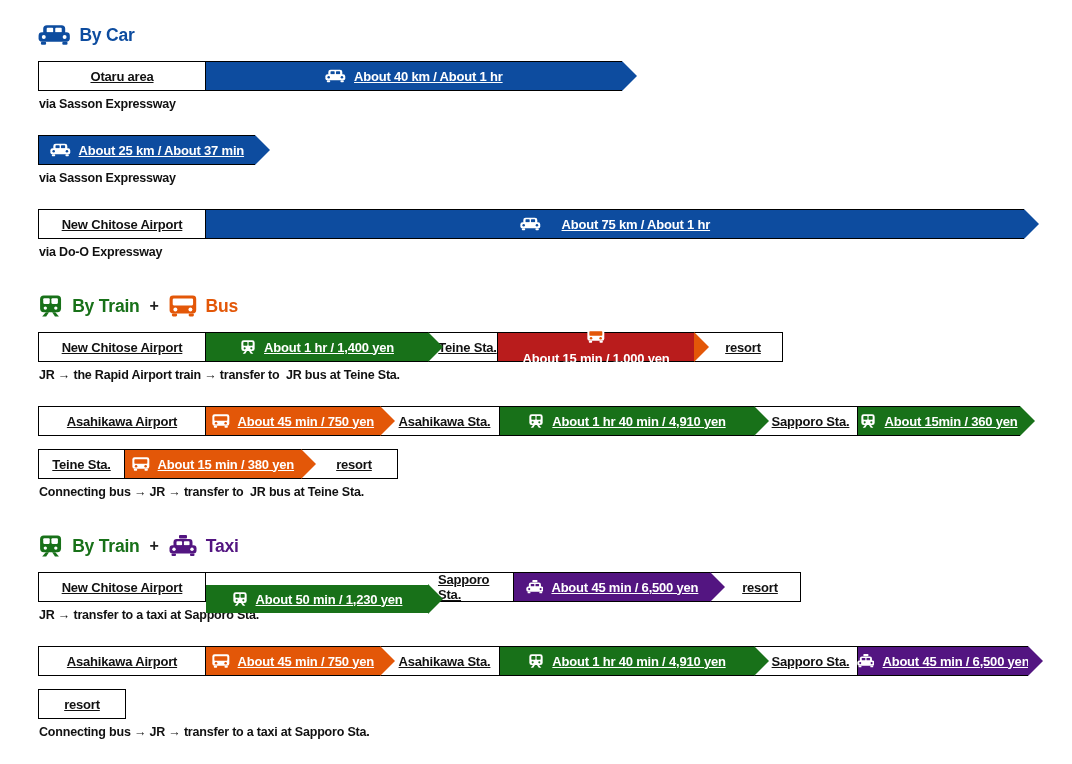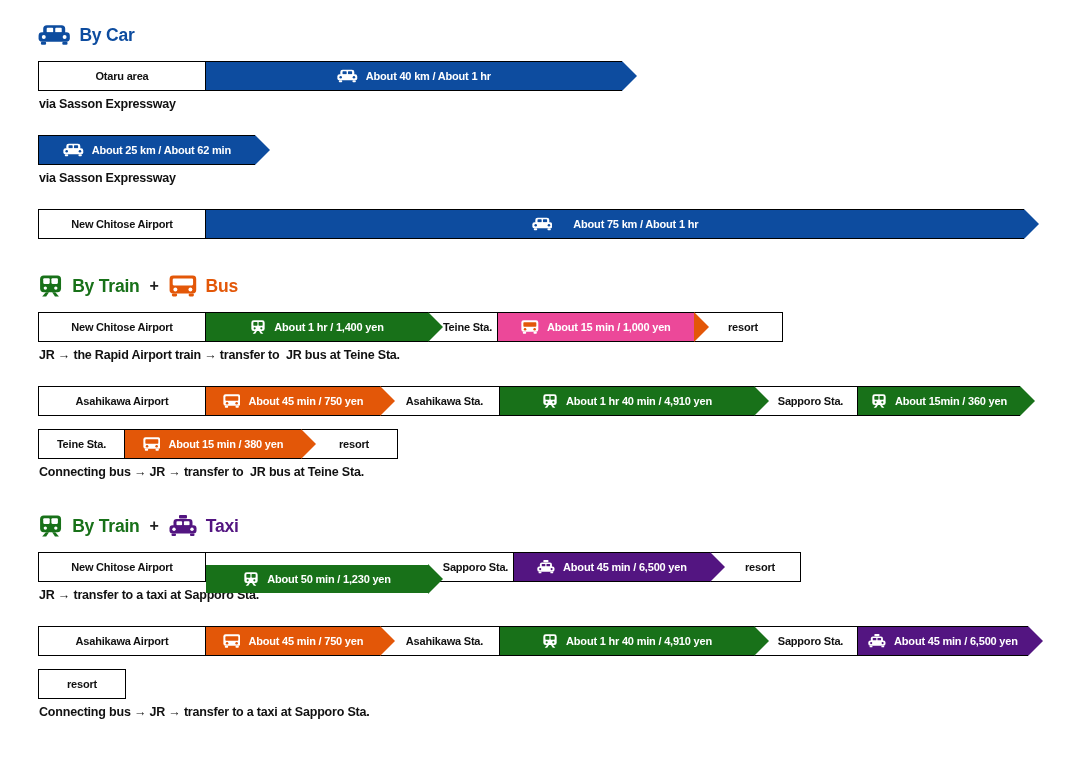--- a/index.html
+++ b/index.html
@@ -20,21 +20,21 @@
   .row-block{margin-bottom:24px;}
   .row-block.no-cap{margin-bottom:13px;}
   .bar{
     display:inline-flex;height:30px;box-sizing:border-box;
     border:1px solid #000;background:#fff;vertical-align:top;
   }
   .bar.ends-arrow{border-right:none;}
   .cell{
     box-sizing:border-box;height:100%;
     display:flex;align-items:center;justify-content:center;
-    font-weight:bold;font-size:11px;flex:0 0 auto;
+    font-weight:bold;font-size:13px;flex:0 0 auto;text-decoration:underline;
   }
   .station{background:#fff;color:#111;}
   .station:not(:last-child){border-right:1px solid #000;}
   .station.after-arrow{padding-left:10px;}
   .arrow{color:#fff;position:relative;gap:8px;}
   .arrow .icon{display:inline-flex;align-items:center;}
   .arrow .icon svg{height:14px;width:auto;display:block;}
   .a-label{white-space:nowrap;}
   .tip{
     position:absolute;right:-15px;top:-1px;width:0;height:0;z-index:2;
@@ -92,21 +92,21 @@
                   <rect x="4.5" y="1" width="19" height="9" rx="3.2" fill="currentColor"></rect>
                   <rect x="7.5" y="3.2" width="5.6" height="4.2" rx="0.8" fill="var(--bg)"></rect>
                   <rect x="14.9" y="3.2" width="5.6" height="4.2" rx="0.8" fill="var(--bg)"></rect>
                   <rect x="0.5" y="7.2" width="27" height="8.2" rx="3" fill="currentColor"></rect>
                   <circle cx="5" cy="11.3" r="1.7" fill="var(--bg)"></circle>
                   <circle cx="23" cy="11.3" r="1.7" fill="var(--bg)"></circle>
                   <rect x="2.5" y="15.4" width="4.5" height="2.6" rx="1" fill="currentColor"></rect>
                   <rect x="21" y="15.4" width="4.5" height="2.6" rx="1" fill="currentColor"></rect>
                 </svg>
               </span>
-              <span class="a-label">About 25 km / About 62 min</span>
+              <span class="a-label">About 25 km / About 37 min</span>
               <span class="tip" style="border-left-color: rgb(13, 76, 159);"></span>
             </div>
           </div><div class="caption">via Sasson Expressway</div></div>
         <div class="row-block"><div class="bar ends-arrow">
             <div class="cell station" style="width: 167px;">
               <span>New Chitose Airport</span>
             </div>
             <div class="cell arrow" style="background: rgb(13, 76, 159); width: 818px; gap: 21px;">
               <span class="icon" style="color: rgb(255, 255, 255); --bg: #0d4c9f;">
                 <svg viewBox="0 0 28 19">
@@ -116,21 +116,21 @@
                   <rect x="0.5" y="7.2" width="27" height="8.2" rx="3" fill="currentColor"></rect>
                   <circle cx="5" cy="11.3" r="1.7" fill="var(--bg)"></circle>
                   <circle cx="23" cy="11.3" r="1.7" fill="var(--bg)"></circle>
                   <rect x="2.5" y="15.4" width="4.5" height="2.6" rx="1" fill="currentColor"></rect>
                   <rect x="21" y="15.4" width="4.5" height="2.6" rx="1" fill="currentColor"></rect>
                 </svg>
               </span>
               <span class="a-label">About 75 km / About 1 hr</span>
               <span class="tip" style="border-left-color: rgb(13, 76, 159);"></span>
             </div>
-          </div></div>
+          </div><div class="caption">via Do-O Expressway</div></div>
       </div>
   </section>
   <section class="section">
     <div class="heading">
         <span class="icon" style="color: rgb(24, 113, 25); --bg: #ffffff;">
           <svg viewBox="0 0 24 21">
             <rect x="2" y="0.5" width="20" height="16" rx="3.5" fill="currentColor"></rect>
             <rect x="5" y="3" width="6.2" height="5.5" rx="1" fill="var(--bg)"></rect>
             <rect x="12.8" y="3" width="6.2" height="5.5" rx="1" fill="var(--bg)"></rect>
             <circle cx="7" cy="12.5" r="1.6" fill="var(--bg)"></circle>
@@ -169,21 +169,21 @@
                   <path d="M7.5 16.5 L4 20.5 H7.8 L10.5 16.5 Z" fill="currentColor"></path>
                   <path d="M16.5 16.5 L20 20.5 H16.2 L13.5 16.5 Z" fill="currentColor"></path>
                 </svg>
               </span>
               <span class="a-label">About 1 hr / 1,400 yen</span>
               <span class="tip" style="border-left-color: rgb(24, 113, 25);"></span>
             </div>
             <div class="cell station after-arrow" style="width: 70px;">
               <span>Teine Sta.</span>
             </div>
-            <div class="cell arrow" style="background: #ec4899; width: 196px;">
+            <div class="cell arrow" style="background: #b91c1c; width: 196px; flex-direction: column;">
               <span class="icon" style="color: rgb(255, 255, 255); --bg: #e35708;">
                 <svg viewBox="0 0 24 19">
                   <rect x="0.5" y="0.5" width="23" height="15.5" rx="3" fill="currentColor"></rect>
                   <rect x="3.2" y="3" width="17.6" height="6" rx="1" fill="var(--bg)"></rect>
                   <circle cx="5.5" cy="12.5" r="1.7" fill="var(--bg)"></circle>
                   <circle cx="18.5" cy="12.5" r="1.7" fill="var(--bg)"></circle>
                   <rect x="2.5" y="16" width="4.5" height="2.5" rx="1" fill="currentColor"></rect>
                   <rect x="17" y="16" width="4.5" height="2.5" rx="1" fill="currentColor"></rect>
                 </svg>
               </span>

